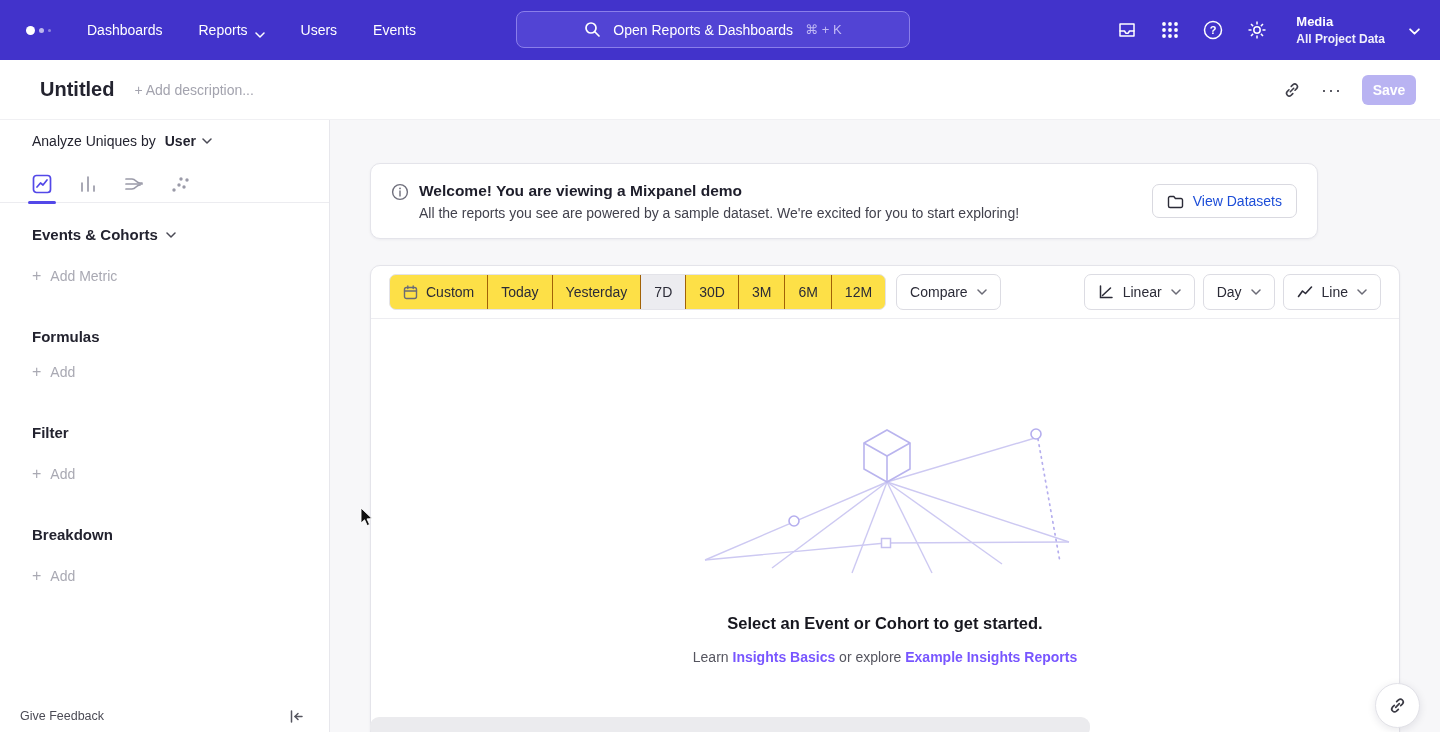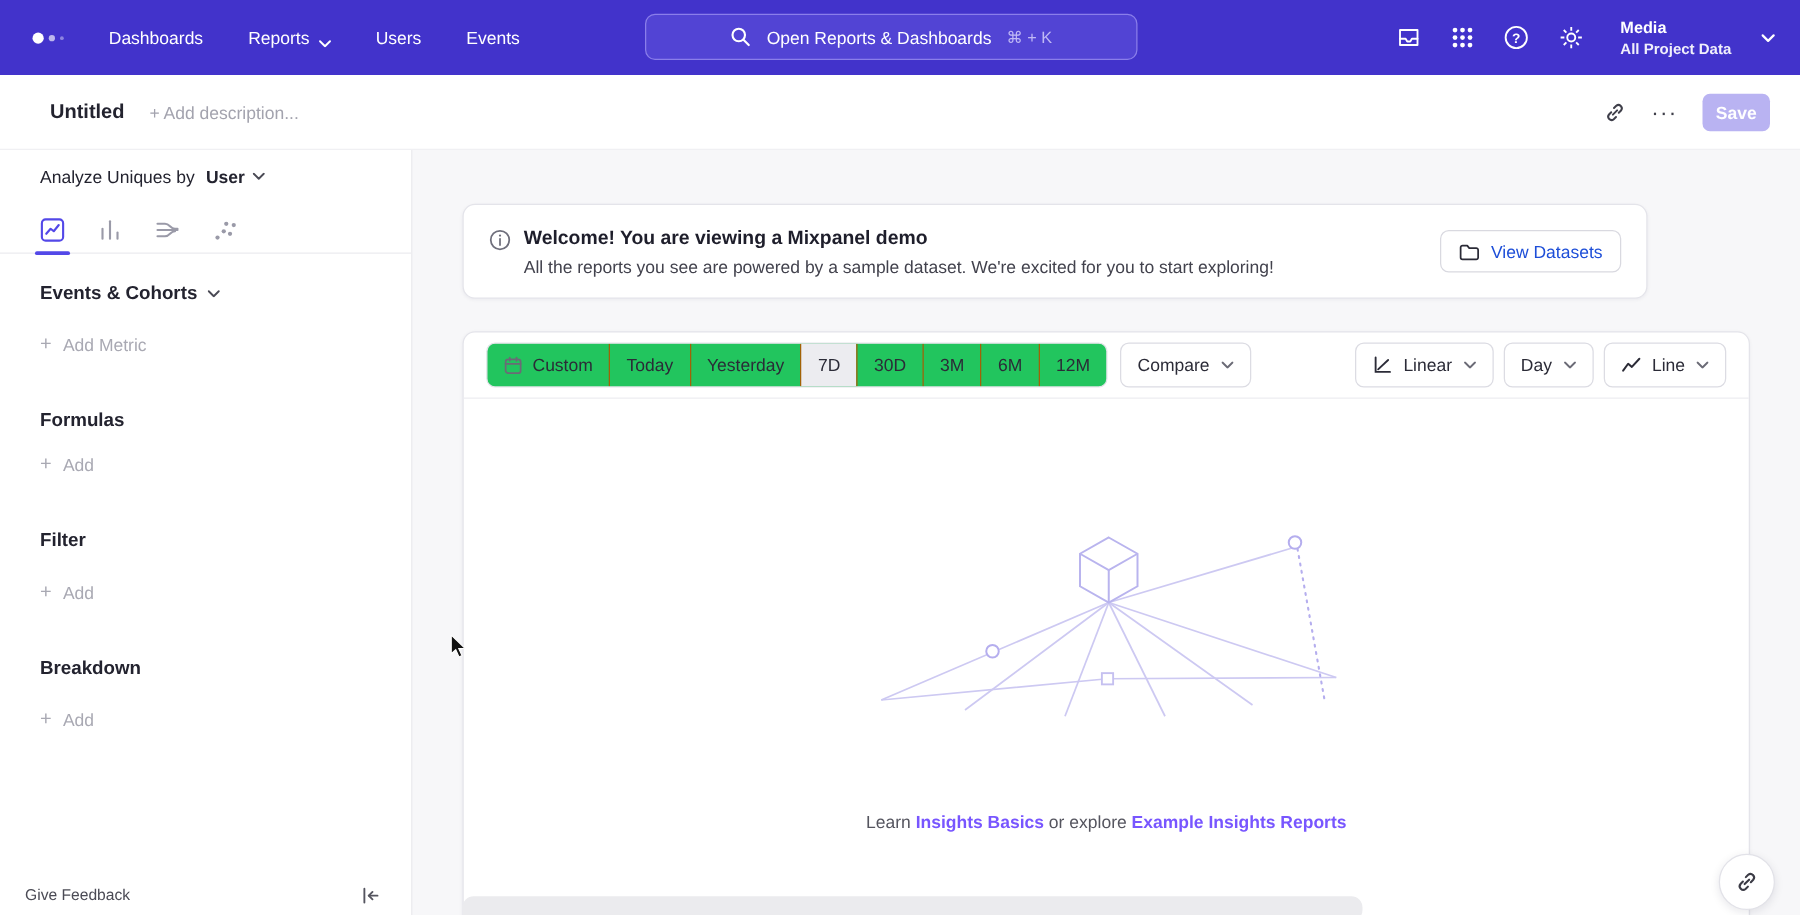--- a/index.html
+++ b/index.html
@@ -19,21 +19,21 @@
   .search .kbd{font-size:13px;color:#c0b9f5}
   .nav-right{position:absolute;right:20px;top:0;height:60px;display:flex;align-items:center;gap:22px}
   .nav-icon{display:flex;align-items:center;justify-content:center;cursor:pointer}
   .project{display:flex;flex-direction:column;line-height:1.35;cursor:pointer;margin-left:6px}
   .project .name{font-size:13px;font-weight:700;color:#fff}
   .project .ds{font-size:12px;font-weight:600;color:rgba(255,255,255,.92)}
   .project-chev{margin-left:2px;color:#fff;cursor:pointer}
 
   
   .rheader{position:absolute;top:60px;left:0;right:0;height:60px;background:#fff;display:flex;align-items:center;border-bottom:1px solid #f0f0f3;z-index:5}
-  .rtitle{margin-left:40px;font-size:16px;font-weight:700;color:#23232f;cursor:text}
+  .rtitle{margin-left:40px;font-size:20px;font-weight:700;color:#23232f;cursor:text}
   .rdesc{margin-left:20px;font-size:14px;color:#a3a3ae;cursor:text}
   .rh-right{margin-left:auto;display:flex;align-items:center;gap:20px;margin-right:24px}
   .icon-btn{color:#3f3f4a;display:flex;align-items:center;cursor:pointer}
   .ellipsis{font-size:18px;letter-spacing:1px;color:#3f3f4a;cursor:pointer;line-height:10px}
   .save-btn{width:54px;height:30px;background:#b9b3f2;color:#fff;border:none;border-radius:6px;font-size:14px;font-weight:600;font-family:inherit;cursor:pointer}
 
   
   .sidebar{position:absolute;top:120px;left:0;width:330px;bottom:0;background:#fff;border-right:1px solid #e7e7ec;z-index:4}
   .analyze{position:absolute;top:13px;left:32px;display:flex;align-items:center;gap:9px;font-size:14px;color:#23232f}
   .analyze .val{font-weight:600;display:flex;align-items:center;gap:6px;cursor:pointer;color:#23232f}
@@ -53,21 +53,21 @@
   .main{position:absolute;left:330px;top:120px;right:0;bottom:0;background:#f7f7f9;overflow:hidden}
   .banner{position:absolute;left:40px;top:43px;width:948px;height:76px;background:#fff;border:1px solid #e4e4ea;border-radius:10px;box-shadow:0 1px 3px rgba(25,25,60,.05);display:flex;align-items:center;padding:0 20px;z-index:2}
   .banner-info{display:flex;margin-right:10px;align-self:flex-start;margin-top:19px;color:#6f6f7c}
   .banner-text{display:flex;flex-direction:column;gap:5px}
   .banner-title{font-size:15.5px;font-weight:700;color:#1e1e2b}
   .banner-body{font-size:14px;color:#42424d}
   .view-datasets{margin-left:auto;height:32px;border:1px solid #d9d9e0;border-radius:7px;background:#fff;display:flex;align-items:center;gap:9px;padding:16px 14px;font-size:14px;font-weight:500;color:#1d4ed8;font-family:inherit;cursor:pointer}
 
   .card{position:absolute;left:40px;top:145px;width:1030px;height:640px;background:#fff;border:1px solid #e4e4ea;border-radius:10px;box-shadow:0 1px 3px rgba(25,25,60,.05);z-index:1}
   .controls{height:53px;border-bottom:1px solid #ededf1;display:flex;align-items:center;padding:0 18px}
-  .segmented{display:flex;align-items:stretch;height:36px;border:1px solid #e3e3e9;border-radius:7px;overflow:hidden;background:#22c55e}
+  .segmented{display:flex;align-items:stretch;height:36px;border:1px solid #e3e3e9;border-radius:7px;overflow:hidden;background:#fde047}
   .seg{display:flex;align-items:center;gap:8px;padding:0 13px;font-size:14px;color:#2b2b37;border-left:1px solid #a16207;cursor:pointer;white-space:nowrap}
   .seg:first-child{border-left:none}
   .seg.selected{background:#ececf0;font-weight:500}
   .ctl-btn{height:36px;border:1px solid #dcdce3;border-radius:7px;background:#fff;display:flex;align-items:center;gap:9px;padding:0 13px;font-size:14px;color:#2b2b37;font-family:inherit;cursor:pointer;white-space:nowrap}
   .compare{margin-left:10px}
   .controls-right{margin-left:auto;display:flex;gap:8px}
   .chev-grey{color:#6b6b76}
 
   .illus{position:absolute;left:326px;top:158px}
   .empty-title{position:absolute;top:348px;left:0;width:100%;text-align:center;font-size:16.5px;font-weight:700;color:#17171f}
@@ -374,20 +374,21 @@
           <path d="M190 6 L213 19 V45 L190 58 L167 45 V19 Z"></path>
           <path d="M167 19 L190 32 L213 19"></path>
           <path d="M190 32 V58"></path>
         </g>
         <path d="M341 15 L363 138" stroke="#b5aeee" stroke-width="1.7" stroke-dasharray="1.5 4.5" stroke-linecap="round"></path>
         <circle cx="97" cy="97" r="5" fill="#fff" stroke="#b5aeee" stroke-width="1.6"></circle>
         <circle cx="339" cy="10" r="5" fill="#fff" stroke="#b5aeee" stroke-width="1.6"></circle>
         <rect x="184.5" y="114.5" width="9" height="9" fill="#fff" stroke="#c5c0f0" stroke-width="1.5"></rect>
       </svg>
 
+      <div class="empty-title">Select an Event or Cohort to get started.</div>
       <div class="empty-sub">
         <span>Learn</span>
         <span class="plink">Insights Basics</span>
         <span>or explore</span>
         <span class="plink">Example Insights Reports</span>
       </div>
     </div>
 
     <div class="bottom-pill"></div>
 

